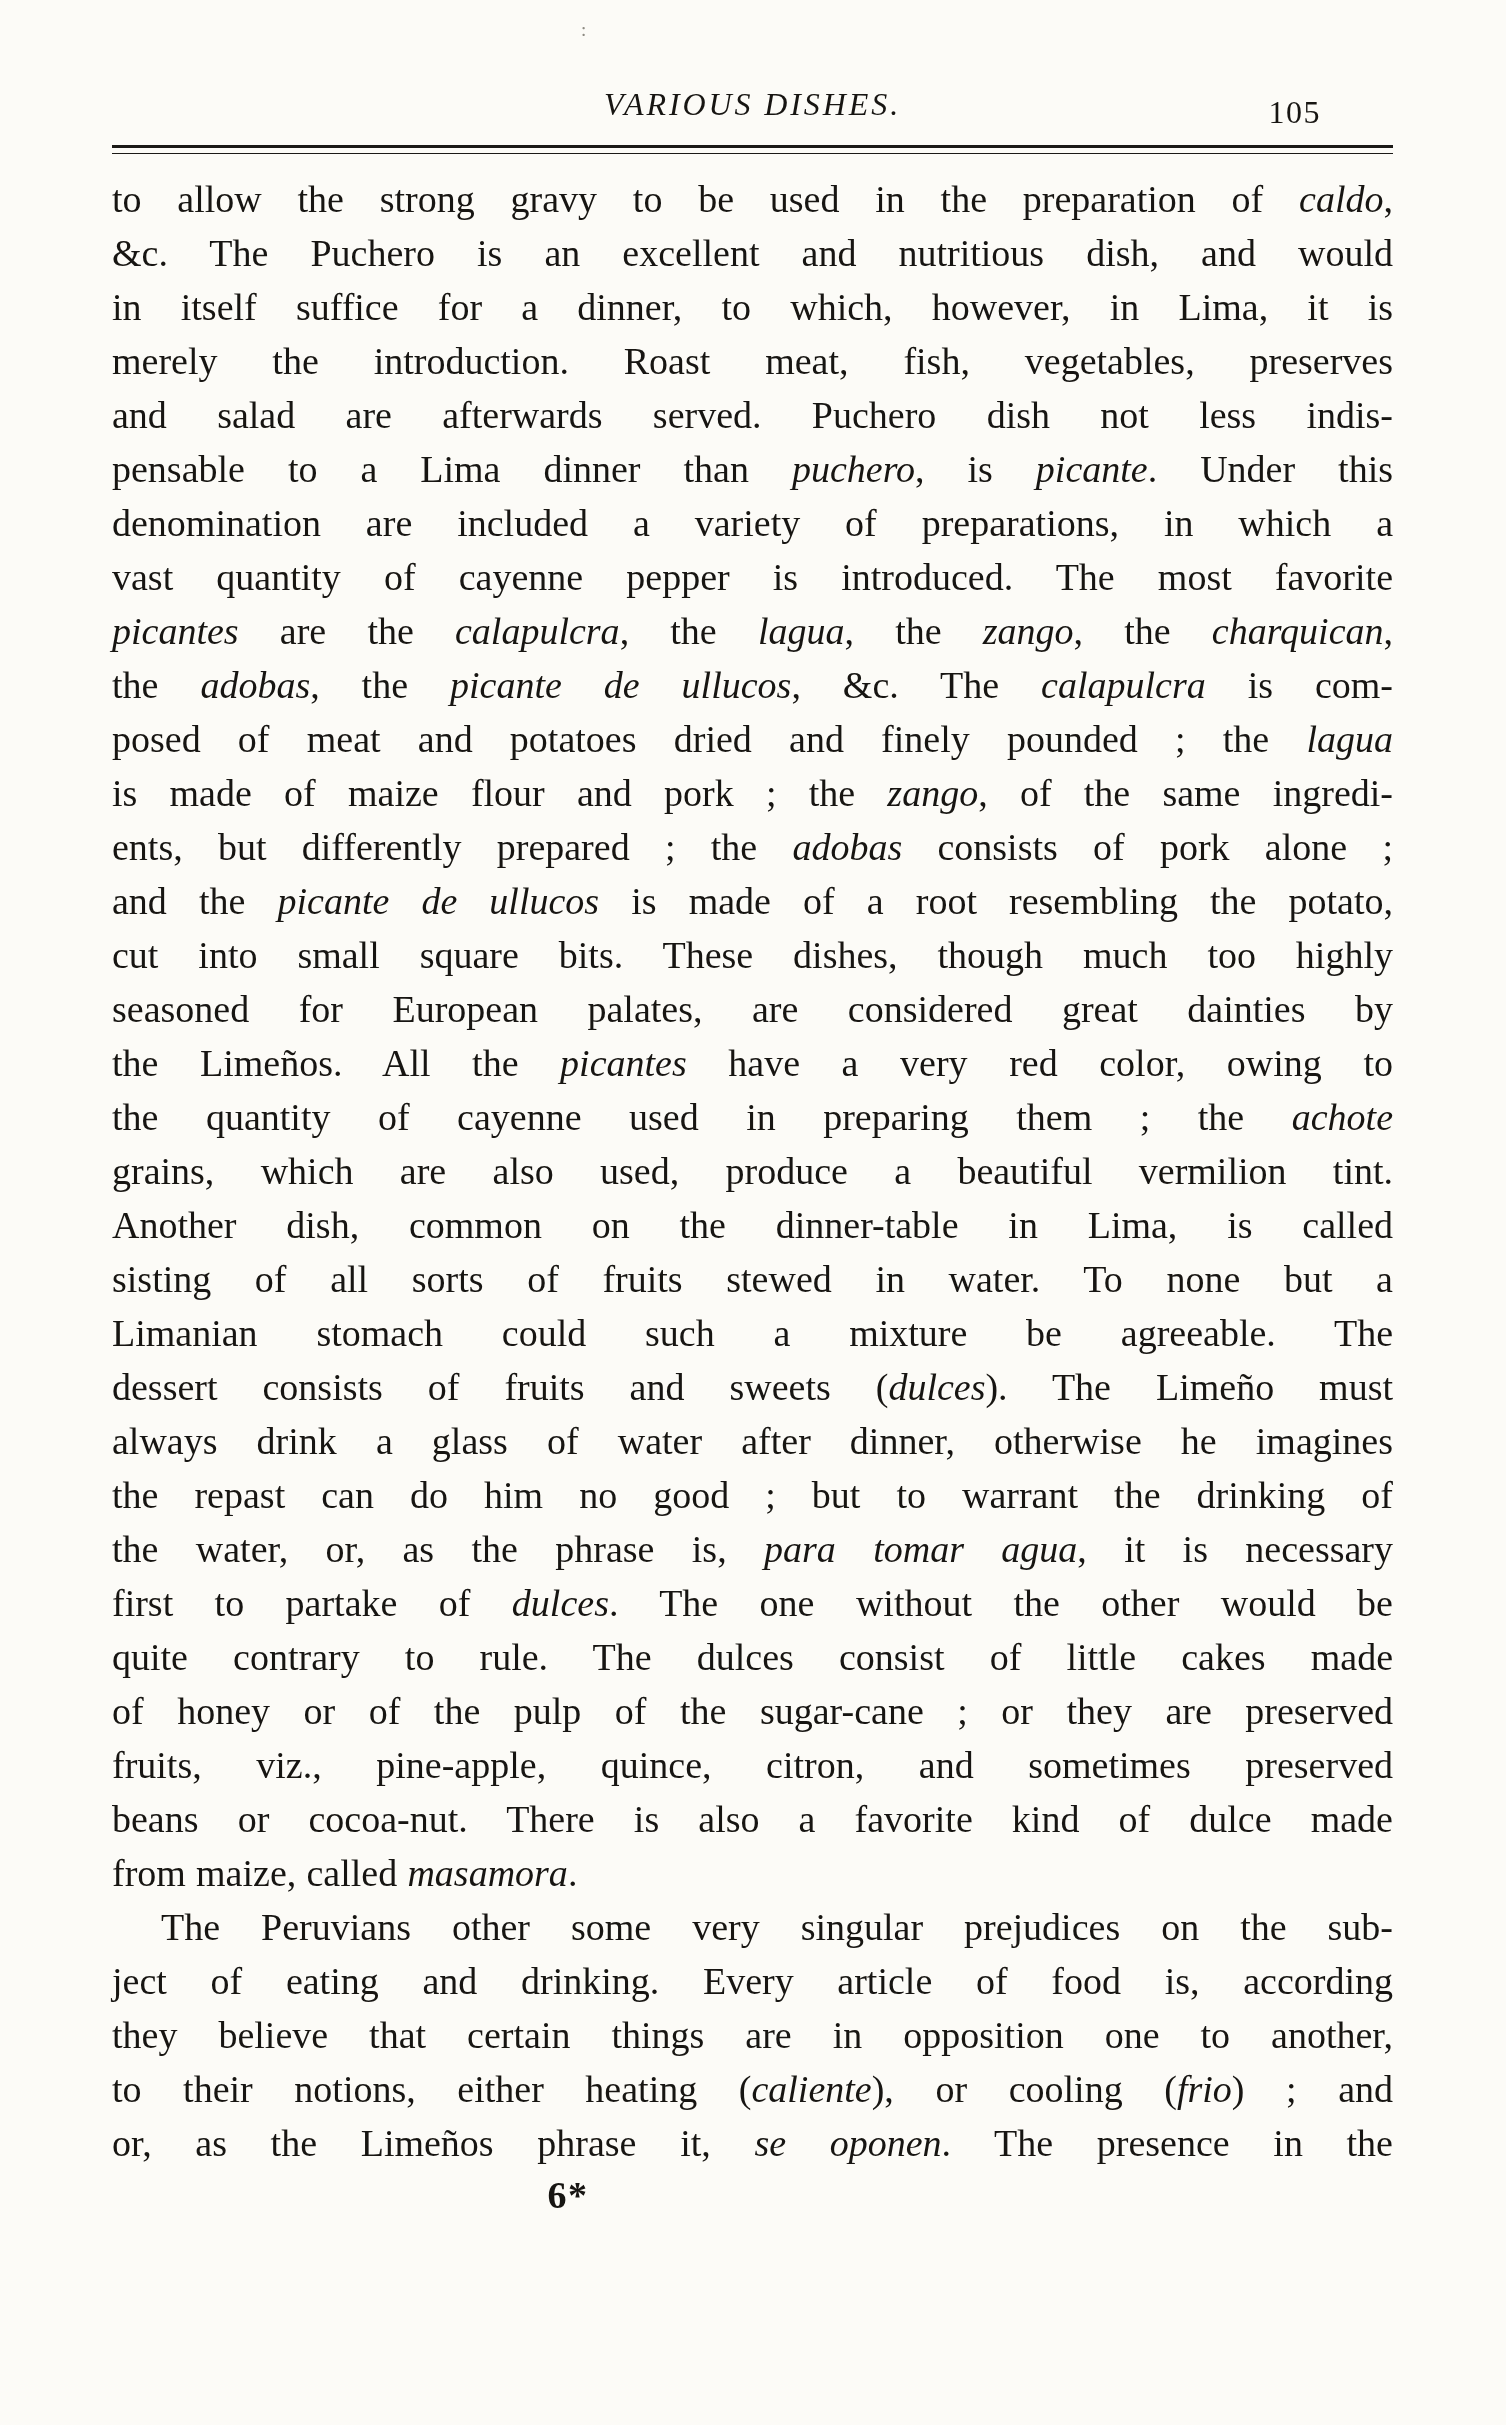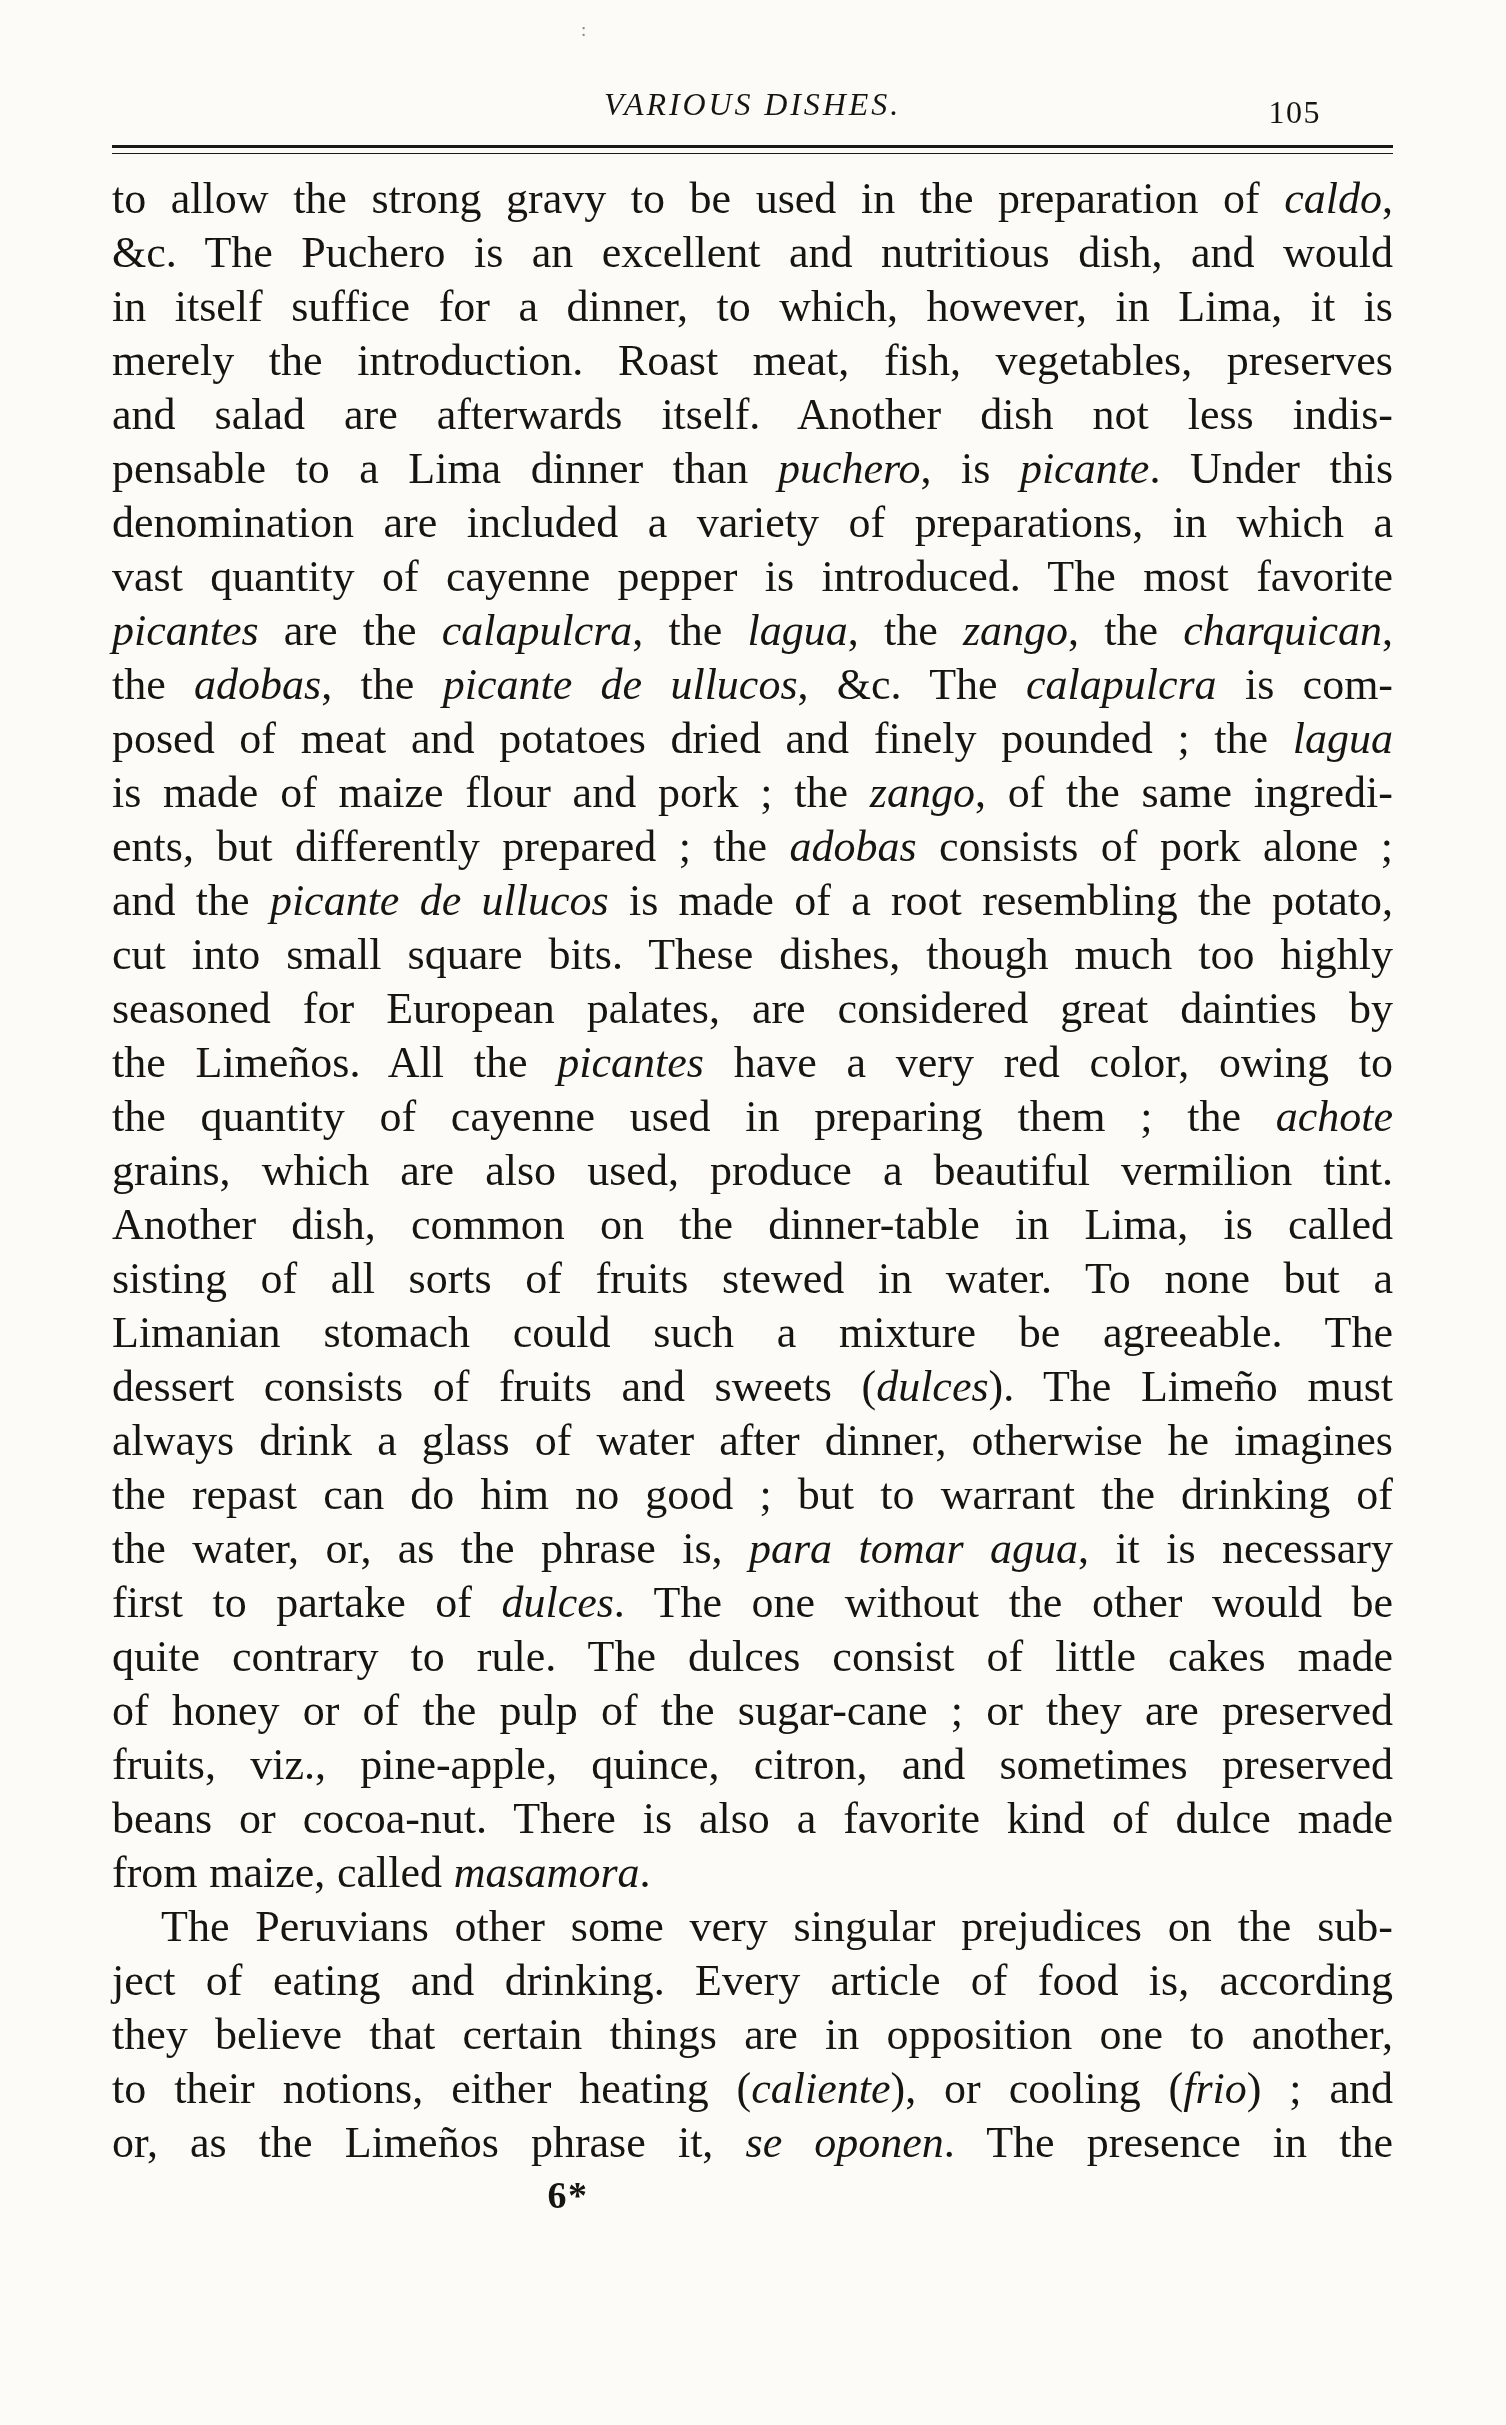--- a/index.html
+++ b/index.html
@@ -53,21 +53,21 @@
   }
   .rule-thin {
     margin-top: 5.2px;
     height: 0;
     border-top: 1.5px solid #1b1916;
   }
   .body-text {
     margin-top: 17.7px;
   }
   .line {
-    font-size: 44px;
+    font-size: 38px;
     line-height: 54px;
     text-align: justify;
     text-align-last: justify;
     word-spacing: 0.7px;
     white-space: normal;
   }
   .line-end {
     text-align-last: left;
   }
   .line-indent {
@@ -100,21 +100,21 @@
   </div>
 
   <div class="rule-thick"></div>
   <div class="rule-thin"></div>
 
   <div class="body-text">
       <div class="line"><span>to allow the strong gravy to be used in the preparation of </span><span class="it">caldo</span><span>,</span></div>
       <div class="line"><span>&amp;c. The Puchero is an excellent and nutritious dish, and would</span></div>
       <div class="line"><span>in itself suffice for a dinner, to which, however, in Lima, it is</span></div>
       <div class="line"><span>merely the introduction. Roast meat, fish, vegetables, preserves</span></div>
-      <div class="line"><span>and salad are afterwards itself. Another dish not less indis-</span></div>
+      <div class="line"><span>and salad are afterwards served. Puchero dish not less indis-</span></div>
       <div class="line"><span>pensable to a Lima dinner than </span><span class="it">puchero</span><span>, is </span><span class="it">picante</span><span>. Under this</span></div>
       <div class="line"><span>denomination are included a variety of preparations, in which a</span></div>
       <div class="line"><span>vast quantity of cayenne pepper is introduced. The most favorite</span></div>
       <div class="line"><span class="it">picantes</span><span> are the </span><span class="it">calapulcra</span><span>, the </span><span class="it">lagua</span><span>, the </span><span class="it">zango</span><span>, the </span><span class="it">charquican</span><span>,</span></div>
       <div class="line"><span>the </span><span class="it">adobas</span><span>, the </span><span class="it">picante de ullucos</span><span>, &amp;c. The </span><span class="it">calapulcra</span><span> is com-</span></div>
       <div class="line"><span>posed of meat and potatoes dried and finely pounded ; the </span><span class="it">lagua</span></div>
       <div class="line"><span>is made of maize flour and pork ; the </span><span class="it">zango</span><span>, of the same ingredi-</span></div>
       <div class="line"><span>ents, but differently prepared ; the </span><span class="it">adobas</span><span> consists of pork alone ;</span></div>
       <div class="line"><span>and the </span><span class="it">picante de ullucos</span><span> is made of a root resembling the potato,</span></div>
       <div class="line"><span>cut into small square bits. These dishes, though much too highly</span></div>

